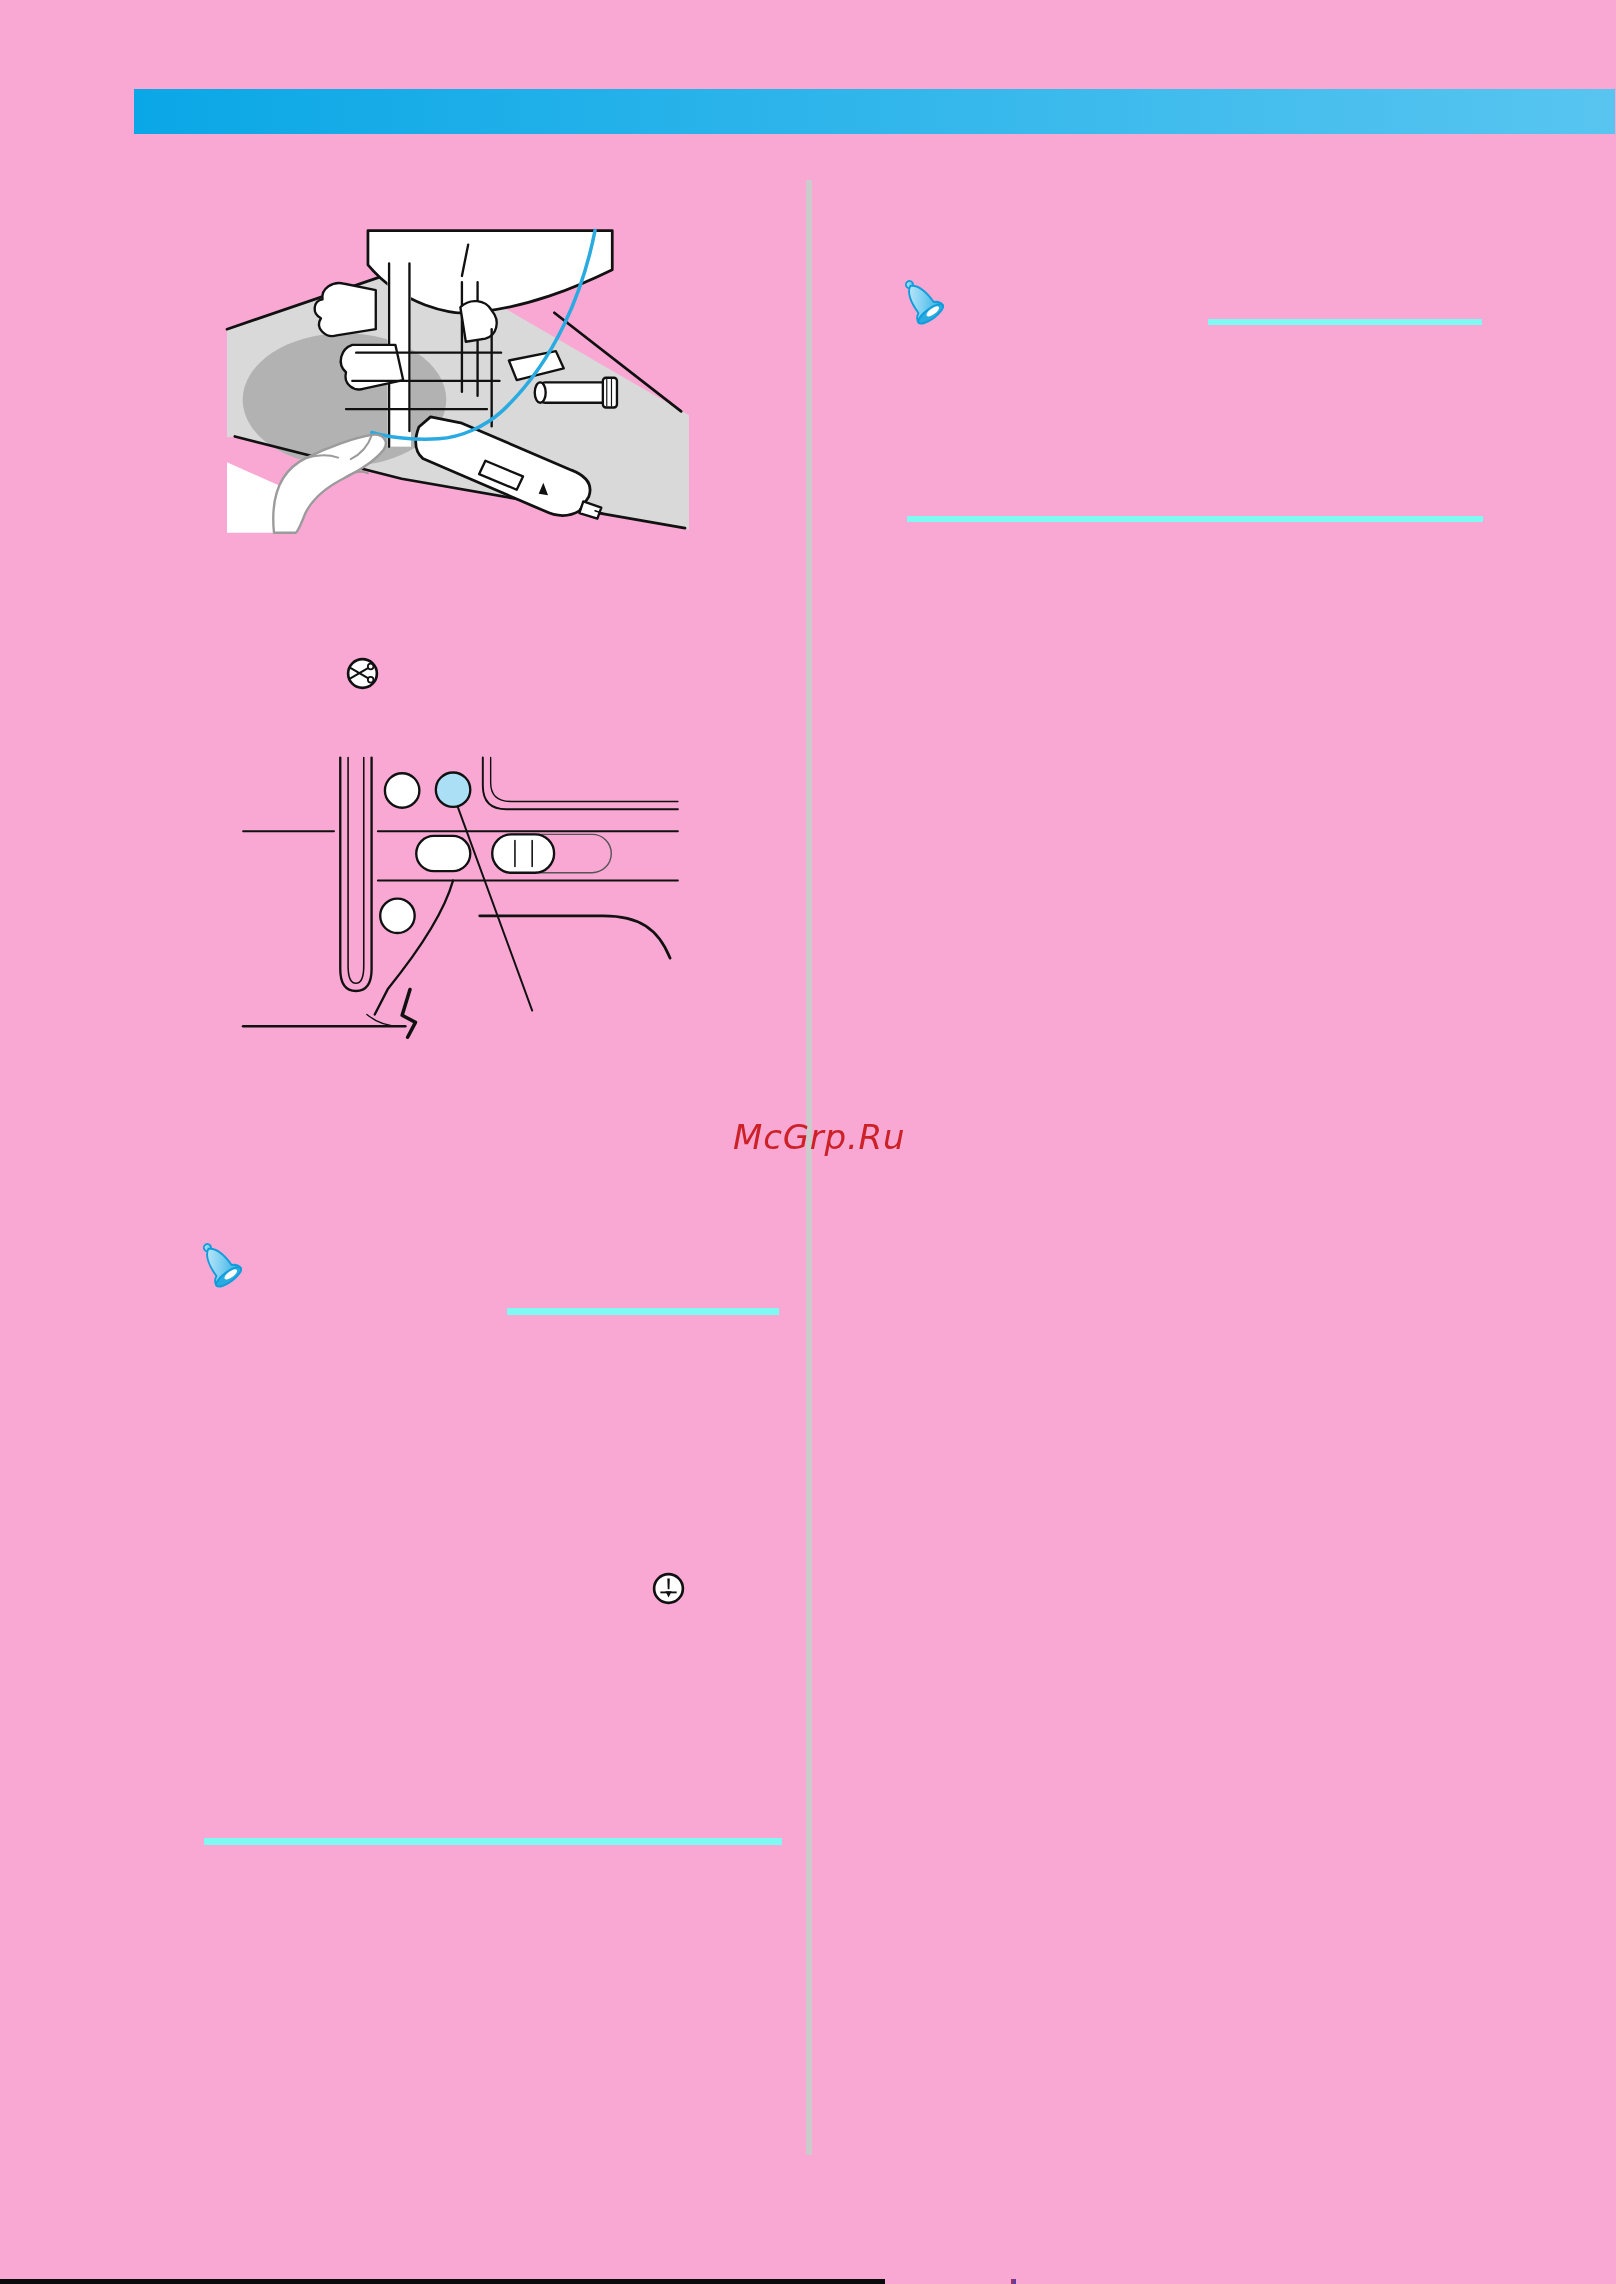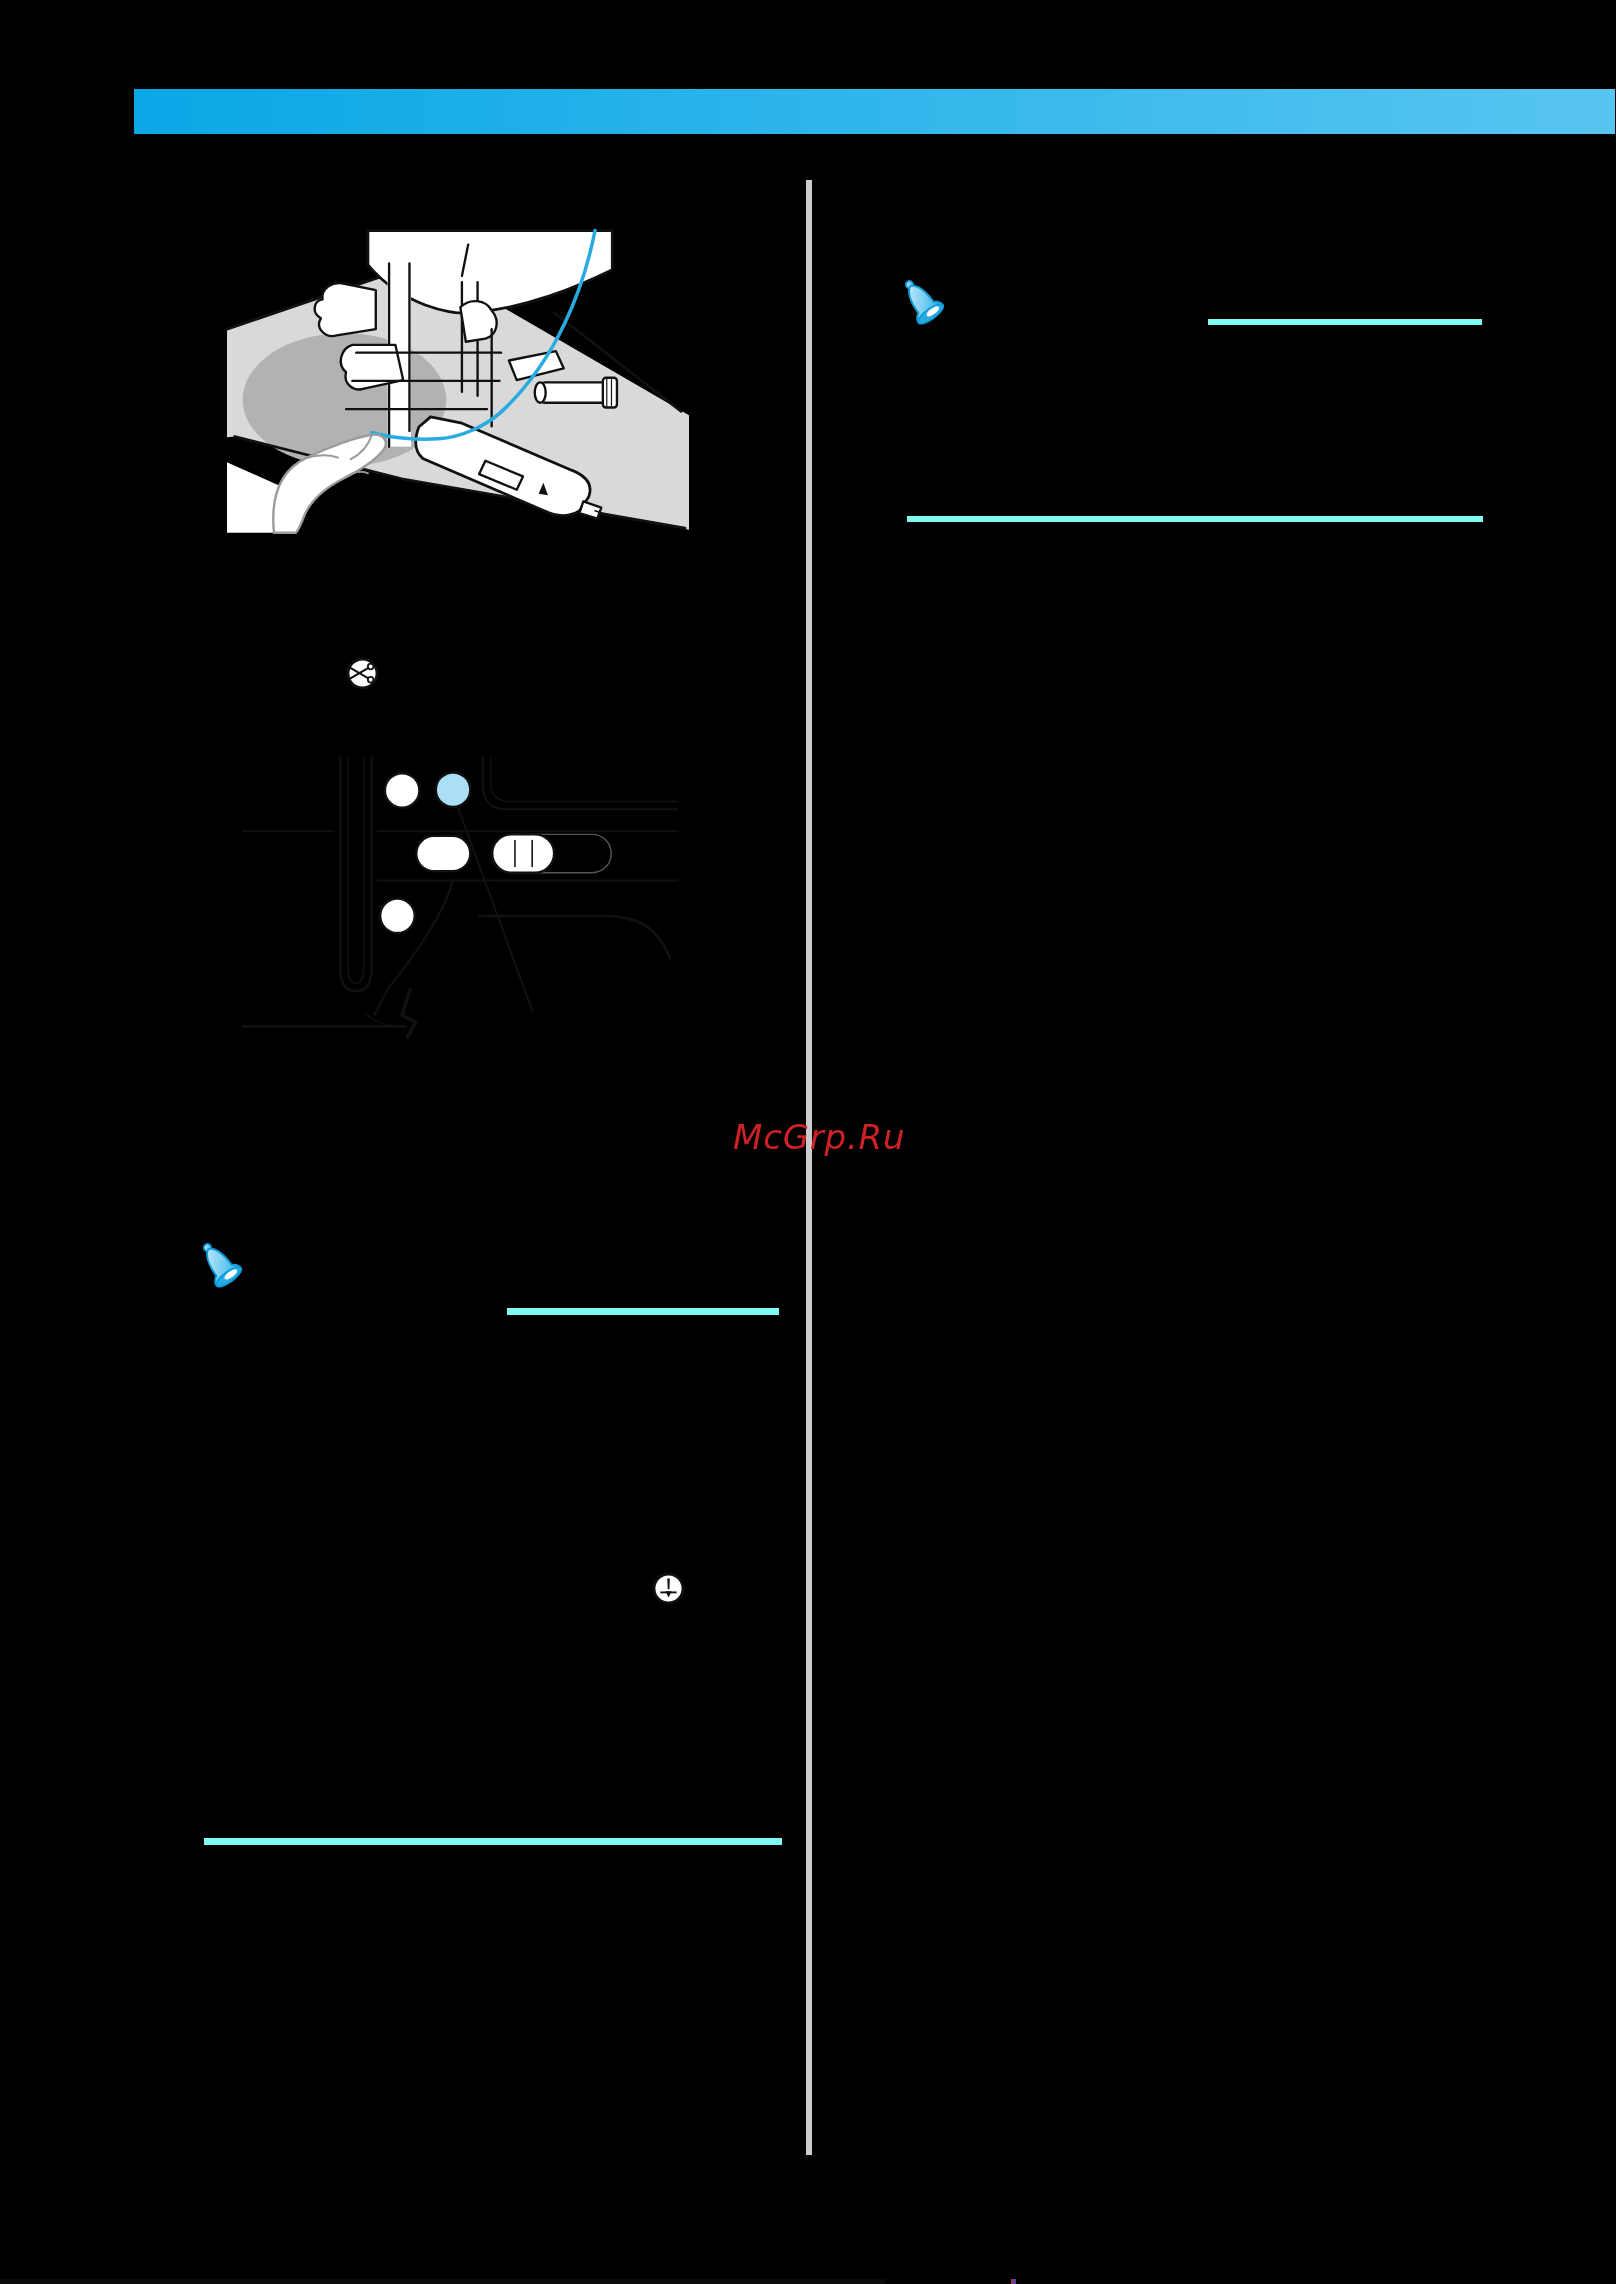--- a/index.html
+++ b/index.html
@@ -1,16 +1,16 @@
 <!DOCTYPE html>
 <html style="--header-left: #0aa7e6; --header-right: #58c5f0; --accent-cyan: #7efaf3; --divider-gray: #cbcbcb; --watermark-red: #cc2127; --bell-blue: #29abe2; --bell-blue-light: #dff2fc; --bell-outline: #0f9cdb; --highlight-button-blue: #abdff6; --thread-blue: #29abe2; --fabric-gray: #d9d9d9; --fabric-dark-gray: #b2b2b2; --line-art-ink: #111111; --hand-outline-gray: #9b9b9b; --footer-black: #0b0b0b; --footer-dot-red: #b03050;font-size:12.5px"><head>
 <meta charset="utf-8">
 <style>
   html,body{margin:0;padding:0;background:#fff;}
-  .page{position:relative;width:1617px;height:2284px;background:#000000;overflow:hidden;
+  .page{position:relative;width:1617px;height:2284px;background:#f9a8d4;overflow:hidden;
         font-family:"DejaVu Sans","Liberation Sans",sans-serif;}
   .abs{position:absolute;}
   .header-bar{left:134px;top:89px;width:1481px;height:45px;
               background:linear-gradient(90deg,var(--header-left),var(--header-right));}
   .col-divider{left:806px;top:180px;width:6.3px;height:1975px;background:var(--divider-gray);}
   .cyan-line{background:var(--accent-cyan);}
   .cyan-l1{left:507px;top:1308px;width:272px;height:7px;}
   .cyan-l2{left:204px;top:1838px;width:578px;height:7px;}
   .cyan-r1{left:1208px;top:319px;width:274px;height:6.3px;}
   .cyan-r2{left:907px;top:516px;width:576px;height:6.3px;}

